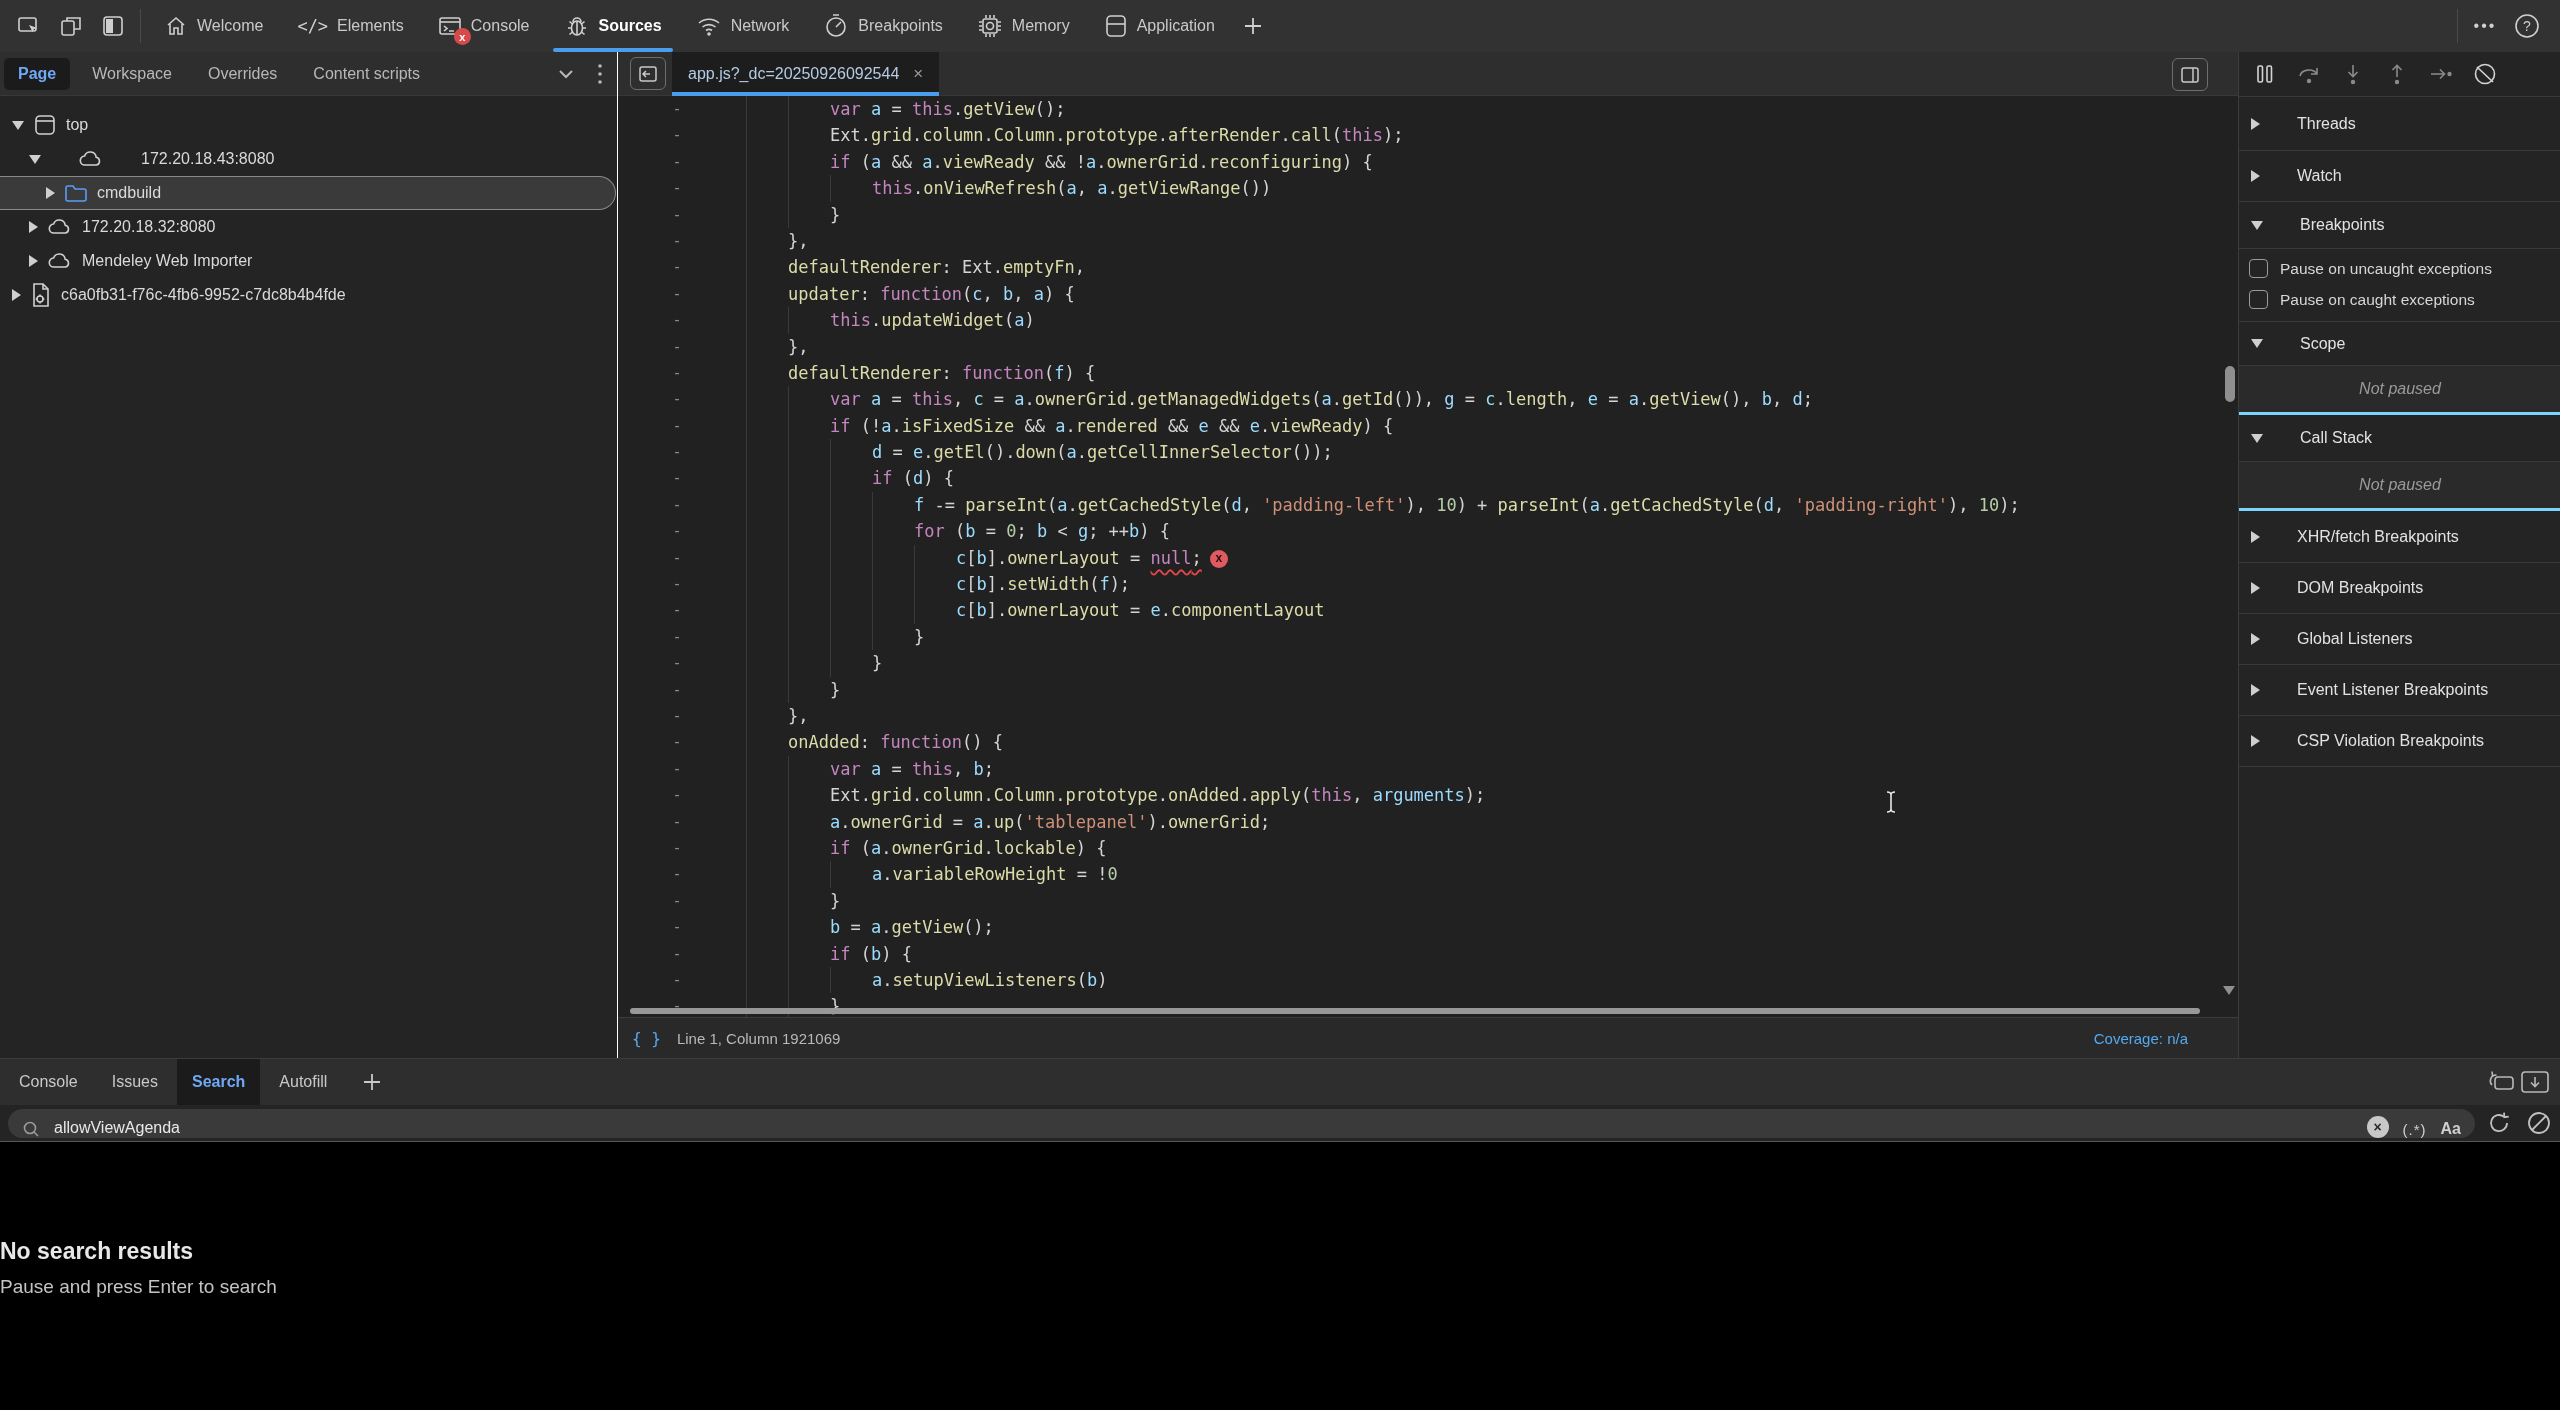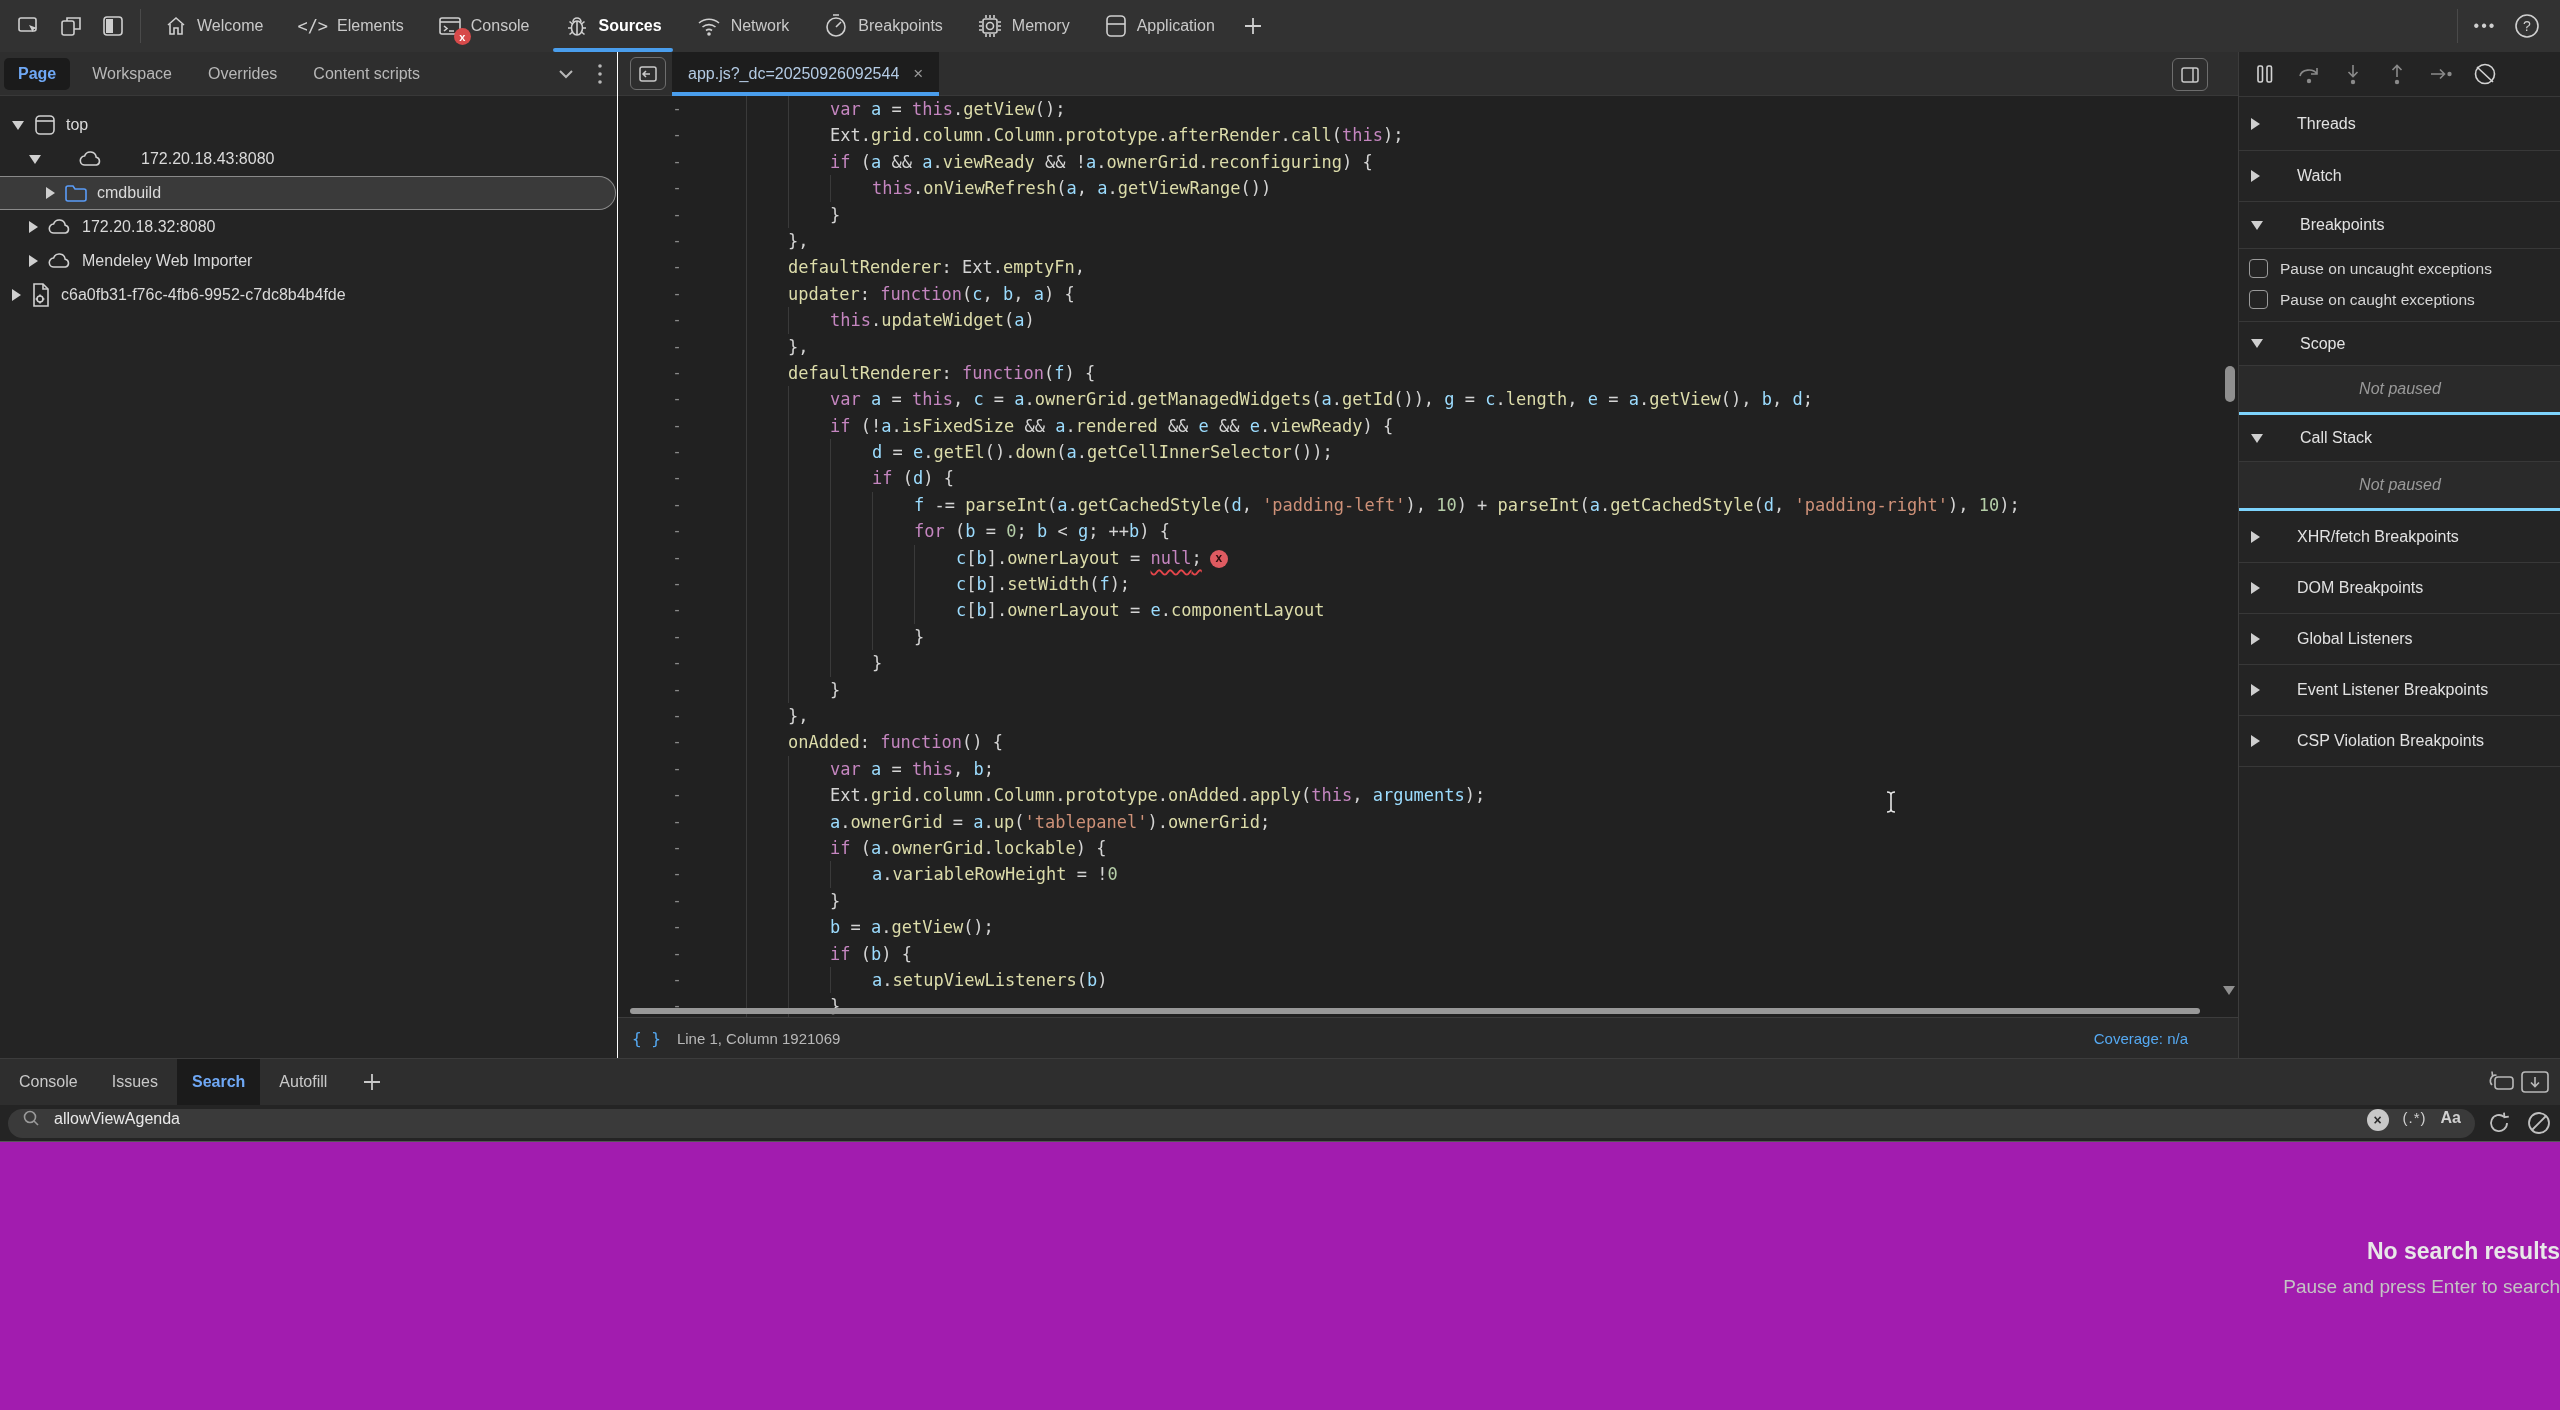--- a/index.html
+++ b/index.html
@@ -88,28 +88,28 @@
       color:#9a9a9a;font-style:italic;font-size:16px;border-bottom:3px solid #7dd3fc;}
   .cb-row{display:flex;align-items:center;padding:6px 0 6px 10px;color:#d6d6d6;font-size:15.5px;}
   .cb{width:17px;height:17px;border:1.5px solid #9a9a9a;border-radius:4px;margin-right:12px;flex:0 0 auto;background:transparent;}
   
   #drawer-tabs{height:46px;background:#2e2e2e;display:flex;align-items:stretch;padding-left:4px;position:relative;}
   .d-tab{display:flex;align-items:center;padding:0 15px;font-size:16px;color:#c9c9c9;margin-right:4px;}
   .d-tab.selected{background:#1b1b1b;color:#6fa8f5;font-weight:bold;}
   #drawer-tabs .mini{margin-left:auto;display:flex;align-items:center;padding-right:8px;}
   #search-row{height:36px;background:#242424;border-bottom:1px solid #565656;position:relative;}
   #search-pill{position:absolute;left:8px;top:4px;width:2467px;height:29px;background:#3a3a3a;
-     border-radius:15px;display:flex;align-items:flex-start;padding:0 14px;box-sizing:border-box;}
+     border-radius:15px;display:flex;align-items:flex-end;padding:0 14px;box-sizing:border-box;}
   #search-input{flex:1;background:transparent;border:none;outline:none;color:#e8e8e8;
      font-size:16px;font-family:"Liberation Sans",sans-serif;margin-left:12px;}
   .pill-ic{display:flex;align-items:center;justify-content:center;color:#cfcfcf;margin-left:14px;flex:0 0 auto;font-size:15px;}
   .clear-circle{width:22px;height:22px;border-radius:50%;background:#c8c8c8;color:#2b2b2b;
      font-size:14px;font-weight:bold;display:flex;align-items:center;justify-content:center;}
   #search-outer-icons{position:absolute;right:8px;top:3px;height:30px;display:flex;align-items:center;gap:14px;color:#c0c0c0;}
-  #results{height:268px;display:flex;flex-direction:column;align-items:flex-end;background:#a21caf;}
+  #results{height:268px;display:flex;flex-direction:column;align-items:flex-start;background:#000000;}
   #no-results{margin-top:96px;font-size:23px;font-weight:bold;color:#e8e8e8;}
   #results-hint{margin-top:11px;font-size:19px;color:#c4c4c4;}
   svg{display:block;}
 </style>
 </head>
 <body>
 
 <div id="topbar" class="abs">
   <div id="tb-left-icons" style="display:flex;align-items:center;padding-left:8px;">
       <div class="tb-icon">

